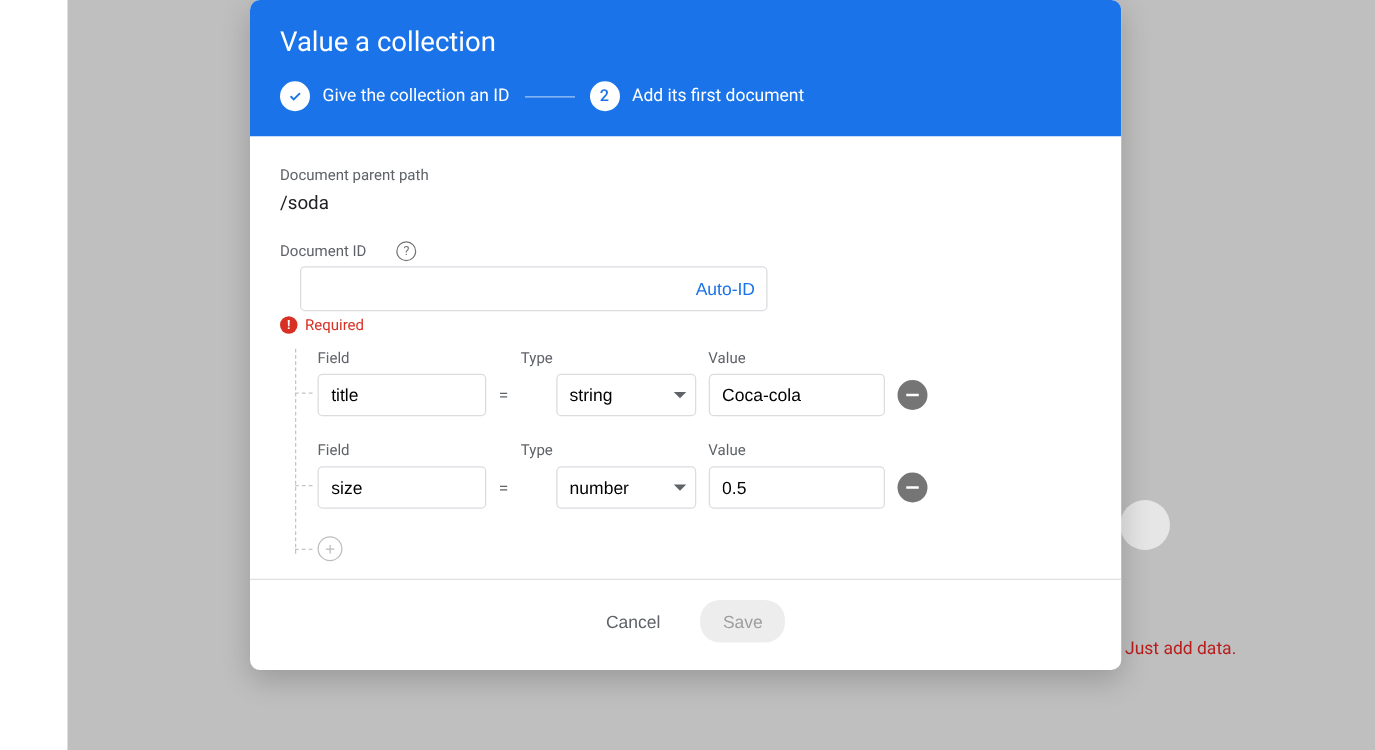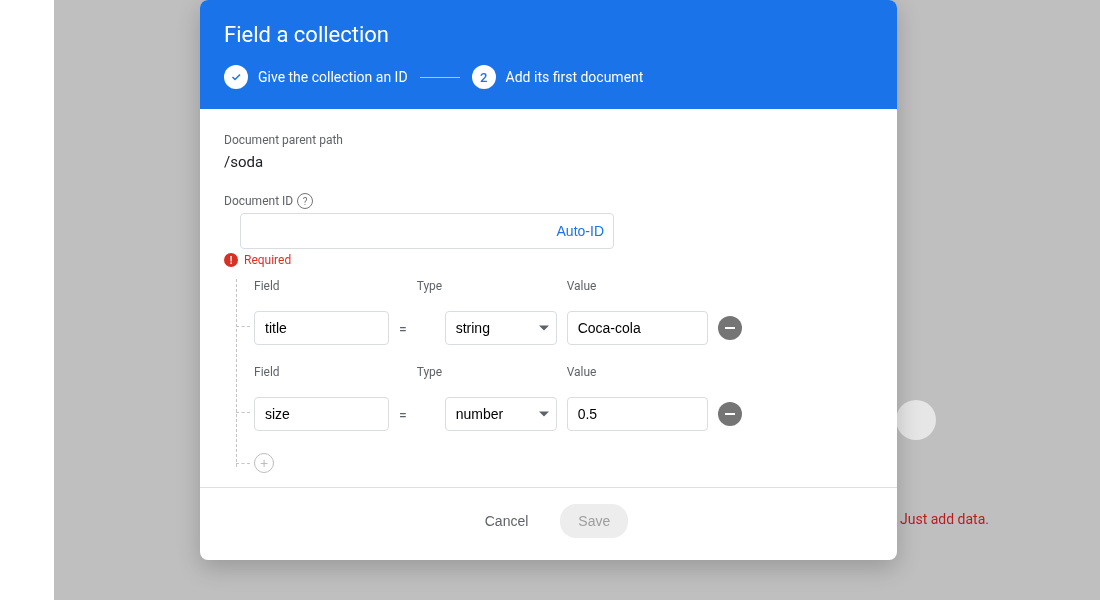--- a/index.html
+++ b/index.html
@@ -87,21 +87,21 @@
     margin-bottom: 6px;
   }
   .parent-path {
     font-size: 15px;
     color: #202124;
     margin-bottom: 22px;
   }
   .docid-row {
     display: flex;
     align-items: center;
-    gap: 4px;
+    gap: 24px;
     margin-bottom: 4px;
   }
   .help-icon {
     width: 16px; height: 16px;
     border: 1.5px solid #757575;
     border-radius: 50%;
     display: inline-flex;
     align-items: center;
     justify-content: center;
     font-size: 10px;
@@ -172,21 +172,21 @@
     position: relative;
   }
   .field-row::before {
     content: "";
     position: absolute;
     left: -18px;
     bottom: 18px;
     width: 14px;
     border-top: 1px dashed #c4c4c4;
   }
-  .col { display: flex; flex-direction: column; gap: 12px; }
+  .col { display: flex; flex-direction: column; }
   .col .section-label { margin-bottom: 6px; }
   .txt-input {
     border: 1px solid #dadce0;
     border-radius: 4px;
     height: 34px;
     padding: 16px 10px;
     font-size: 14px;
     outline: none;
   }
   .w-field { width: 135px; }
@@ -276,21 +276,21 @@
 </head>
 <body>
 
 <div class="left-gutter"></div>
 <div class="bg-circle"></div>
 <div class="bg-text">Just add data.</div>
 
 <div class="dialog">
 
   <div class="dialog-header">
-    <div class="dialog-title">Field a collection</div>
+    <div class="dialog-title">Value a collection</div>
     <div class="steps">
       <div class="step">
         <div class="step-badge">
           <svg width="12" height="12" viewBox="0 0 24 24">
               <path fill="none" stroke="#1a73e8" stroke-width="3" d="M5 12l5 5L20 7"></path>
             </svg>
         </div>
         <span>Give the collection an ID</span>
       </div>
       <div class="step-line"></div>

